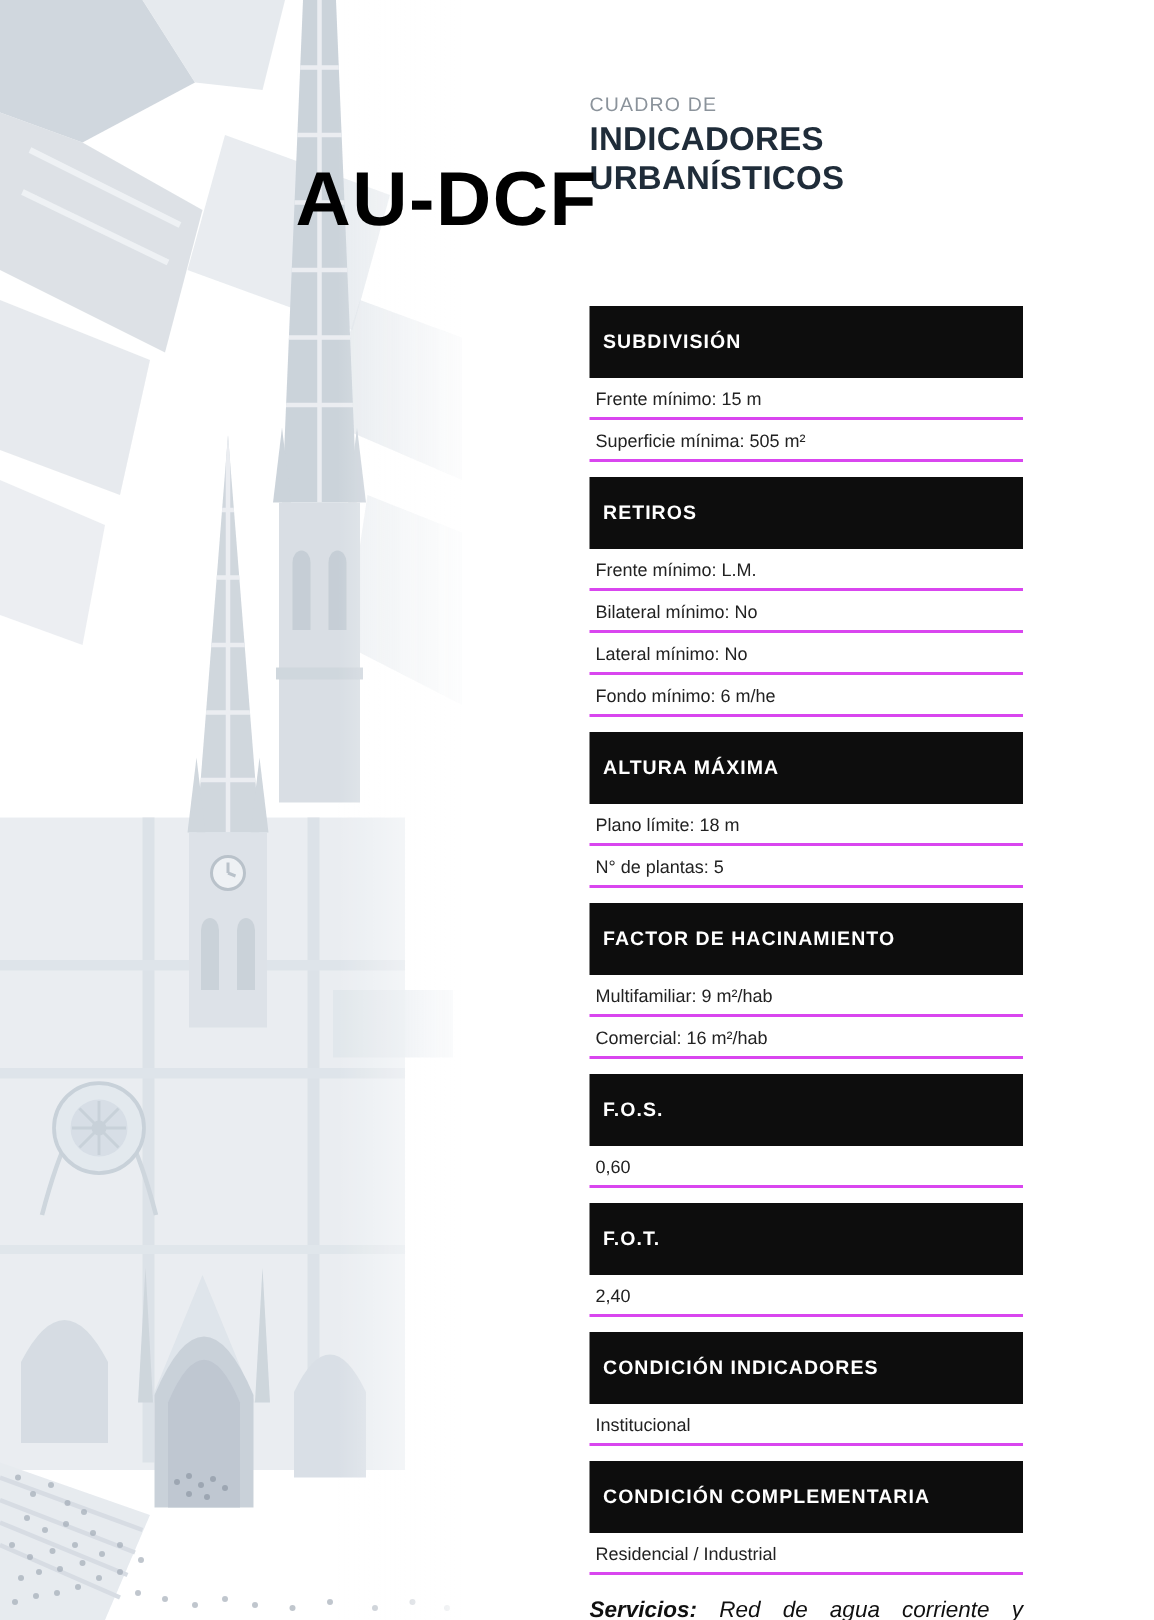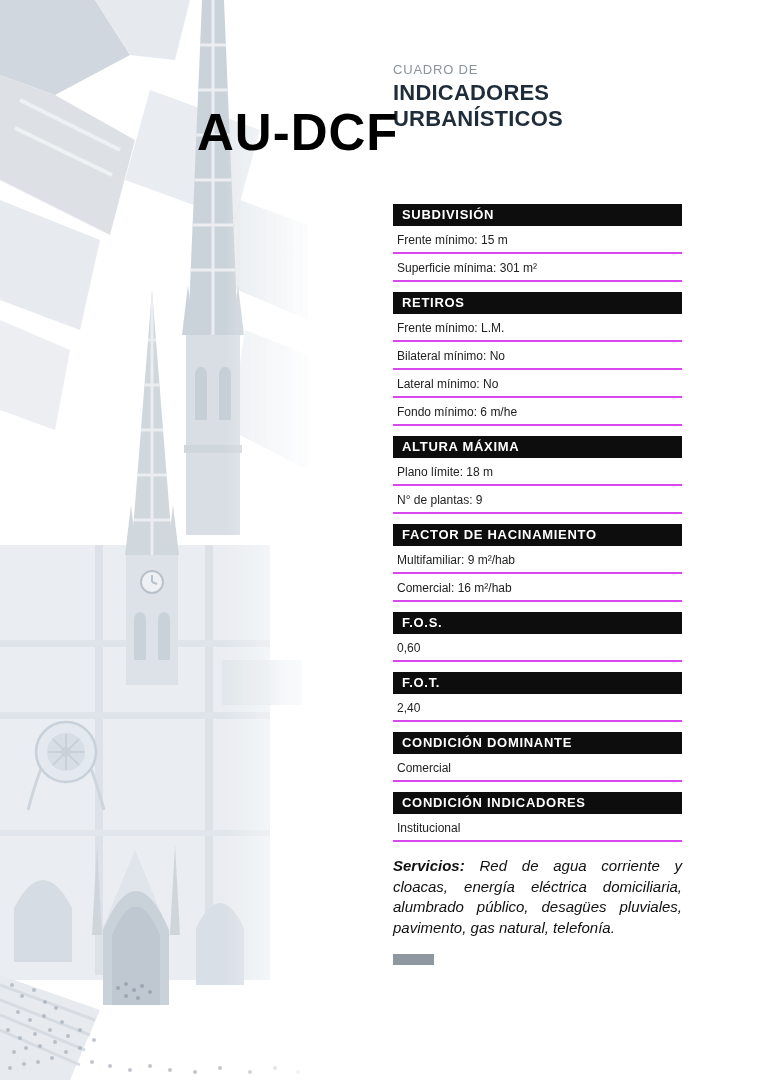--- a/index.html
+++ b/index.html
@@ -16,21 +16,21 @@
 
   .col{position:absolute;left:393px;top:62px;width:289px;z-index:2;}
   .kicker{font-size:13px;color:#8b939b;letter-spacing:.8px;font-weight:400;}
   .doc-title{font-size:22px;color:#1f2c39;font-weight:800;letter-spacing:.2px;margin-top:3px;}
 
   .sections{margin-top:72px;}
   .sec{margin-bottom:10px;}
   .bar{
     background:#0d0d0d;color:#ffffff;
     font-size:13px;font-weight:700;letter-spacing:.7px;
-    padding:4px 9px;line-height:14px;
+    padding:17px 9px;line-height:14px;
   }
   .row{
     font-size:12px;color:#222222;
     padding:7px 2px 5px 4px;
     border-bottom:2px solid #d946ef;
   }
 
   .services{
     margin-top:14px;font-style:italic;font-size:15px;line-height:1.38;
     color:#101010;text-align:justify;
@@ -193,64 +193,64 @@
 
   <div class="col">
     <div class="kicker">CUADRO DE</div>
     <div class="doc-title">INDICADORES URBANÍSTICOS</div>
 
     <div class="sections">
 
       <div class="sec">
         <div class="bar">SUBDIVISIÓN</div>
         <div class="row">Frente mínimo: 15 m</div>
-        <div class="row">Superficie mínima: 301 m²</div>
+        <div class="row">Superficie mínima: 505 m²</div>
       </div>
 
       <div class="sec">
         <div class="bar">RETIROS</div>
         <div class="row">Frente mínimo: L.M.</div>
         <div class="row">Bilateral mínimo: No</div>
         <div class="row">Lateral mínimo: No</div>
         <div class="row">Fondo mínimo: 6 m/he</div>
       </div>
 
       <div class="sec">
         <div class="bar">ALTURA MÁXIMA</div>
         <div class="row">Plano límite: 18 m</div>
-        <div class="row">N° de plantas: 9</div>
+        <div class="row">N° de plantas: 5</div>
       </div>
 
 
       <div class="sec">
         <div class="bar">FACTOR DE HACINAMIENTO</div>
         <div class="row">Multifamiliar: 9 m²/hab</div>
         <div class="row">Comercial: 16 m²/hab</div>
       </div>
 
       <div class="sec">
         <div class="bar">F.O.S.</div>
         <div class="row">0,60</div>
       </div>
 
       <div class="sec">
         <div class="bar">F.O.T.</div>
         <div class="row">2,40</div>
       </div>
 
-      <div class="sec">
-        <div class="bar">CONDICIÓN DOMINANTE</div>
-        <div class="row">Comercial</div>
-      </div>
 
       <div class="sec">
         <div class="bar">CONDICIÓN INDICADORES</div>
         <div class="row">Institucional</div>
       </div>
 
+      <div class="sec">
+        <div class="bar">CONDICIÓN COMPLEMENTARIA</div>
+        <div class="row">Residencial / Industrial</div>
+      </div>
 
     </div>
 
     <p class="services"><b>Servicios:</b> <span>Red de agua corriente y cloacas, energía eléctrica domiciliaria, alumbrado público, desagües pluviales, pavimento, gas natural, telefonía.</span></p>
 
     <div class="marker"></div>
   </div>
 
 </div>
 

